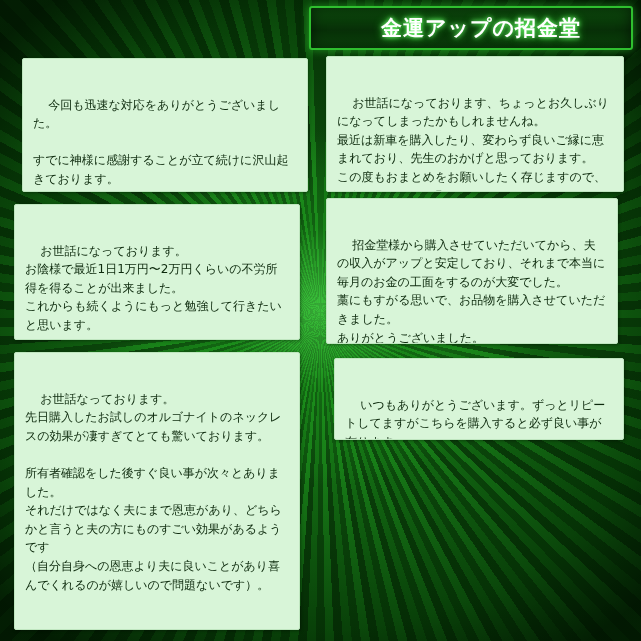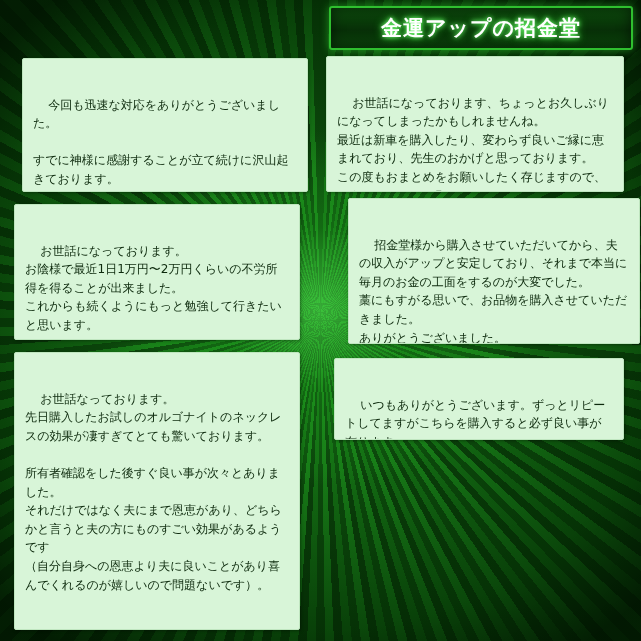--- a/index.html
+++ b/index.html
@@ -38,20 +38,21 @@
     right: 8px;
     width: 300px;
     height: 40px;
     background: linear-gradient(180deg, #0d4d0d 0%, #072f07 55%, #0b450b 100%);
     border: 2px solid #2fbf2f;
     border-radius: 3px;
     box-shadow: 0 0 10px rgba(60,255,60,0.45), inset 0 0 14px rgba(0,0,0,0.6);
     display: flex;
     align-items: center;
     justify-content: center;
+    padding-left: 20px;
   }
   .header-banner .title {
     font-family: "DejaVu Sans", "Liberation Sans", sans-serif;
     font-size: 21px;
     font-weight: bold;
     color: #ffffff;
     letter-spacing: 1px;
     text-shadow:
       0 0 4px #7cff7c,
       0 0 9px #3dff3d,
@@ -69,21 +70,21 @@
     line-height: 1.55;
     padding: 18px 10px;
     box-sizing: border-box;
     white-space: pre-wrap;
     overflow: hidden;
   }
   .c1 { left: 22px;  top: 58px;  width: 286px; height: 134px; }
   .c2 { left: 14px;  top: 204px; width: 286px; height: 136px; }
   .c3 { left: 14px;  top: 352px; width: 286px; height: 278px; }
   .c4 { left: 326px; top: 56px;  width: 298px; height: 136px; }
-  .c5 { left: 348px; top: 198px; width: 292px; height: 146px; }
+  .c5 { left: 326px; top: 198px; width: 292px; height: 146px; }
   .c6 { left: 334px; top: 358px; width: 290px; height: 82px; }
   .c7 { left: 322px; top: 428px; width: 286px; height: 202px; }
 </style>
 </head>
 <body>
 
 <div class="page">
 
   <div class="vignette"></div>
 

